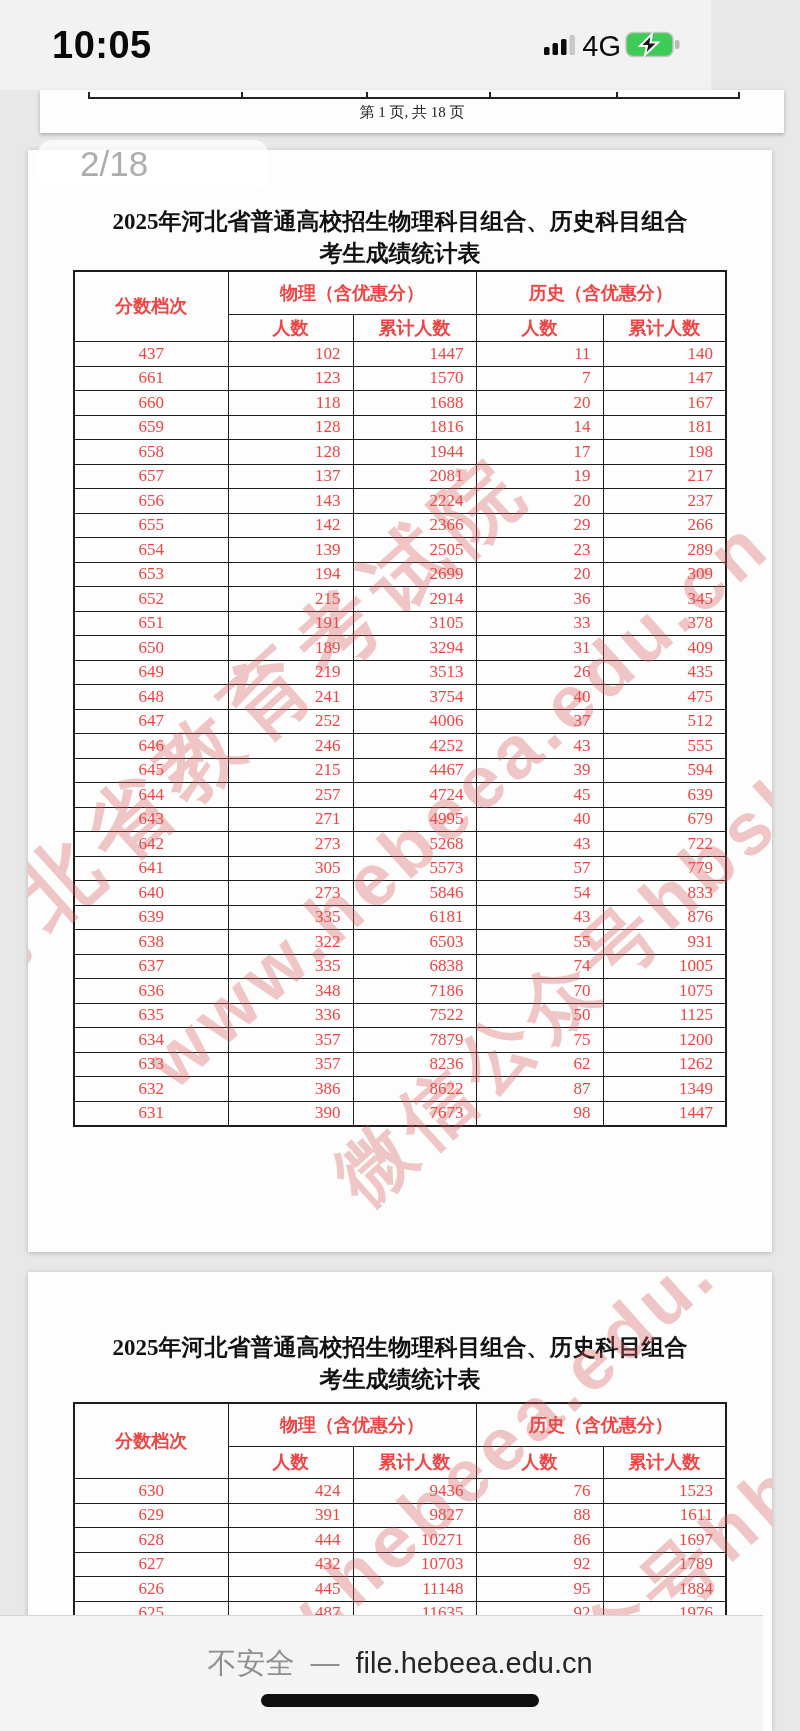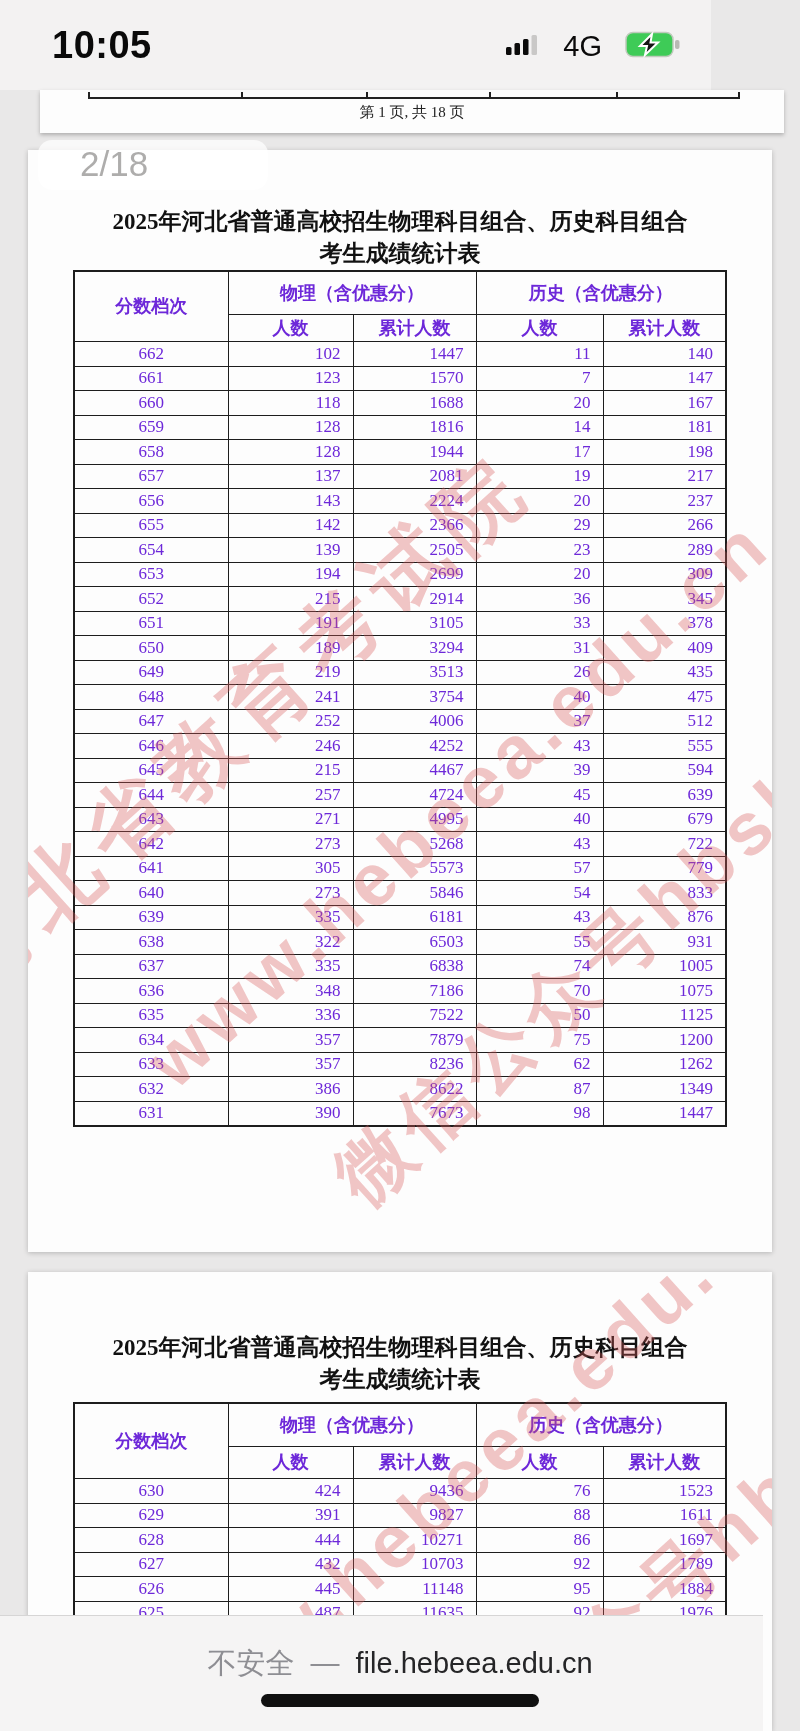--- a/index.html
+++ b/index.html
@@ -16,21 +16,21 @@
     position:absolute;left:0;top:0;width:711px;height:90px;
     background:#f3f2f2;
     font-family:"Liberation Sans", sans-serif;
   }
   .status-time{
     position:absolute;left:52px;top:24px;
     font-size:38px;font-weight:700;color:#0a0a0a;letter-spacing:.5px;
   }
   .status-icons{
     position:absolute;right:30px;top:30px;
-    display:flex;align-items:center;gap:23px;
+    display:flex;align-items:center;gap:4px;
   }
   .net-label{font-size:29px;font-weight:500;color:#0a0a0a;}
   
   .card{
     position:absolute;left:28px;width:744px;
     background:#fdfdfd;
     box-shadow:0 1px 5px rgba(0,0,0,.22);
     overflow:hidden;
   }
   .page1-card{top:90px;height:43px;box-shadow:0 2px 4px rgba(0,0,0,.25);margin-left:12px;}
@@ -61,21 +61,21 @@
     font-size:35px;color:#aeadac;
   }
   
   .doc-title{
     text-align:center;font-size:23px;font-weight:700;line-height:32px;color:#111;
   }
   .t1{padding-top:56px;}
   .p3 .t1{padding-top:60px;}
   table.score-table{
     border-collapse:collapse;margin:12px auto;width:652px;table-layout:fixed;
-    font-size:17px;color:#6d28d9;
+    font-size:17px;color:#ef4444;
   }
   .page2-card table.score-table{margin-top:0;}
   .page3-card table.score-table{margin-top:6px;}
   .score-table col.c1{width:154px;}
   .score-table col.c2{width:125px;}
   .score-table col.c3{width:123px;}
   .score-table col.c4{width:127px;}
   .score-table col.c5{width:123px;}
   .score-table th,.score-table td{
     border:1.6px solid #1d1d1d;padding:0;line-height:1.05;
@@ -180,21 +180,21 @@
       </tr>
       <tr class="h2">
         <th>人数</th>
         <th>累计人数</th>
         <th>人数</th>
         <th>累计人数</th>
       </tr>
     </thead>
     <tbody>
         <tr>
-          <td class="score">662</td>
+          <td class="score">437</td>
           <td class="num">102</td>
           <td class="num">1447</td>
           <td class="num">11</td>
           <td class="num">140</td>
         </tr>
         <tr>
           <td class="score">661</td>
           <td class="num">123</td>
           <td class="num">1570</td>
           <td class="num">7</td>

